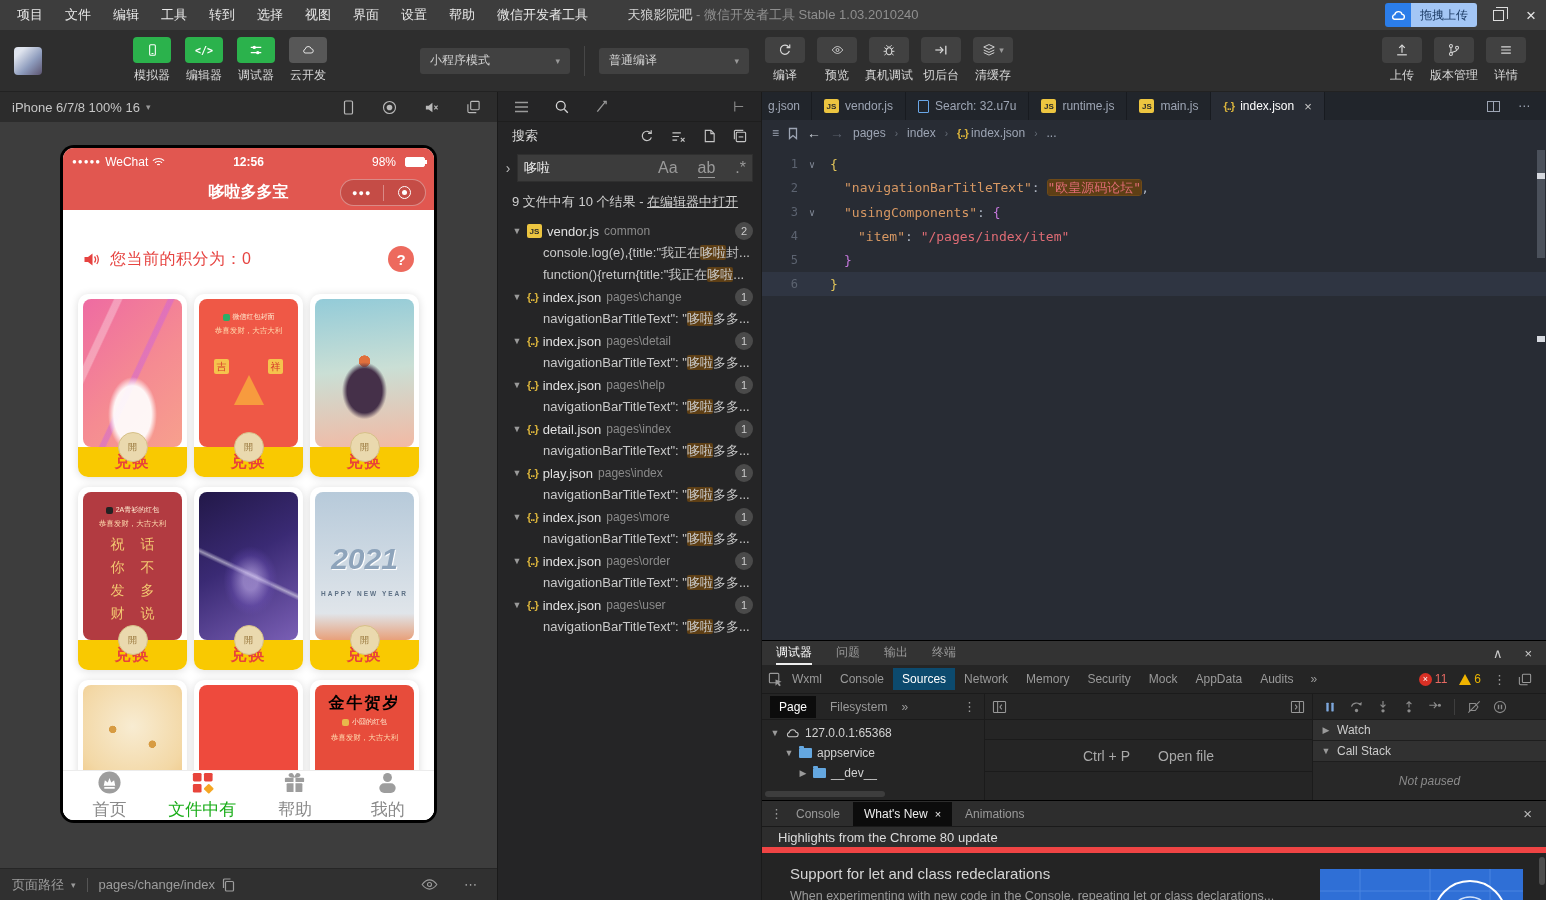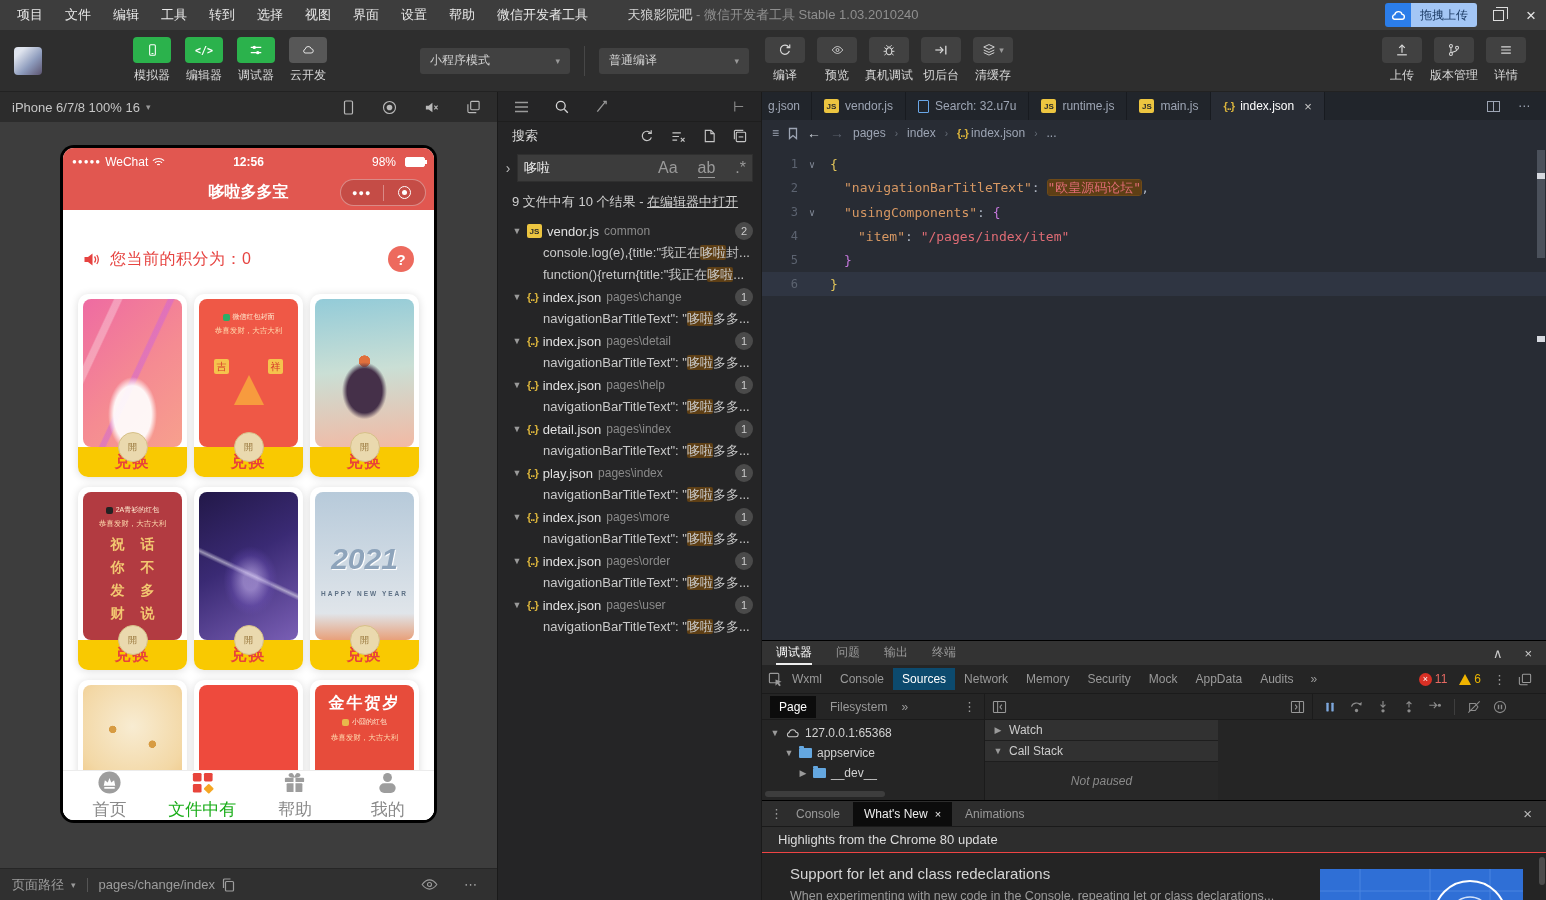--- a/index.html
+++ b/index.html
@@ -61,26 +61,26 @@
 .points-text{font-size:16px;margin-left:10px;letter-spacing:.5px}
 .help-circle{margin-left:auto;width:26px;height:26px;border-radius:50%;background:#ed6a5e;color:#fff;display:flex;align-items:center;justify-content:center;font-size:15px;font-weight:bold}
 .cards{display:grid;grid-template-columns:repeat(3,1fr);gap:10px 7px;margin:22px 15px 0}
 .card{background:#fff;border-radius:10px;box-shadow:0 1px 9px rgba(0,0,0,.14);padding:5px 5px 0;position:relative}
 .c-img{height:148px;border-radius:8px;position:relative;overflow:hidden}
 .c-bar{height:30px;margin:0 -5px;background:#f9c901;border-radius:0 0 10px 10px;display:flex;align-items:center;justify-content:center;color:#e8433a;font-weight:bold;font-size:16px;letter-spacing:2px}
 .c-seal{position:absolute;left:50%;bottom:15px;transform:translateX(-50%);width:30px;height:30px;border-radius:50%;background:#ead9ae;border:1px solid #d6c088;color:#97753a;font-size:9px;display:flex;align-items:center;justify-content:center;z-index:3}
 .c-badge{position:absolute;top:13px;left:0;right:0;display:flex;align-items:center;justify-content:center;gap:3px;font-size:7px;color:#ffe9cf}
 .c-badge .dot{width:7px;height:7px;border-radius:2px;flex:none}
 .c-line{position:absolute;top:27px;left:0;right:0;text-align:center;font-size:7.5px;color:#ffddb0}
-.c-verse{position:absolute;top:44px;left:0;right:0;display:flex;flex-direction:column;align-items:center;gap:5px;color:#f3c871;font-weight:bold;font-size:14px}
+.c-verse{position:absolute;top:44px;left:0;right:0;display:flex;flex-direction:column;align-items:center;gap:5px;color:#f3c871;font-weight:normal;font-size:14px}
 .c-verse span{letter-spacing:16px;text-indent:16px;font-family:"Liberation Serif","DejaVu Serif",serif}
 .c-big{position:absolute;left:0;right:0;text-align:center;font-weight:bold}
 .ci-bluegray .c-big{top:50px;font-size:30px;font-style:italic;color:#8ea4bb;text-shadow:1px 1px 0 #fff}
 .c-sub{position:absolute;top:98px;left:0;right:0;text-align:center;font-size:6.5px;letter-spacing:2px;color:#5d7085;font-weight:bold}
-.ci-goldox .c-big{top:8px;font-size:16px;color:#ffffff;letter-spacing:2px}
+.ci-goldox .c-big{top:8px;font-size:16px;color:#000000;letter-spacing:2px}
 .ci-goldox .c-badge{top:32px}
 .ci-goldox .c-line{top:48px}
 .c-bottomtext{position:absolute;bottom:-6px;left:0;right:0;text-align:center;font-size:20px;font-weight:bold;color:#f2c04d;text-shadow:0 1px 2px #a23420;font-family:"Liberation Serif",serif}
 .c-deco{position:absolute;top:60px;left:0;right:0;display:flex;justify-content:space-between;padding:0 15px}
 .c-deco span{width:15px;height:15px;background:#f5c34d;color:#d5372a;font-size:10px;display:flex;align-items:center;justify-content:center;border-radius:2px}
 .ci-pink{background:linear-gradient(135deg,#ee6ba2,#f58b92 55%,#f7a08d)}
 .ci-pink::before{content:"";position:absolute;inset:0;background:linear-gradient(115deg,transparent 18%,rgba(255,255,255,.3) 19%,rgba(255,255,255,.3) 23%,transparent 24%),linear-gradient(115deg,transparent 50%,rgba(196,92,236,.4) 51%,rgba(196,92,236,.4) 54%,transparent 55%)}
 .ci-pink::after{content:"";position:absolute;inset:0;background:radial-gradient(ellipse 34px 52px at 50% 78%,rgba(255,255,255,.92) 55%,rgba(255,255,255,0) 72%)}
 .ci-festive{background:#ef5846}
 .ci-festive::after{content:"";position:absolute;top:76px;left:50%;transform:translateX(-50%);width:0;border-left:15px solid transparent;border-right:15px solid transparent;border-bottom:30px solid #f79b3e}
@@ -184,21 +184,21 @@
 .watch-col{width:233px;background:#282828;font-size:12px;flex:none}
 .watch-row{height:21px;display:flex;align-items:center;gap:6px;padding:0 8px;background:#313131;border-bottom:1px solid #1e1e1e;color:#ccc}
 .not-paused{height:38px;display:flex;align-items:center;justify-content:center;color:#8a8a8a;font-style:italic}
 
 .drawer{height:100px;border-top:1px solid #000;background:#242424;display:flex;flex-direction:column;flex:none}
 .drawer-tabs{height:26px;background:#2d2d2d;display:flex;align-items:center;gap:2px;padding:0 8px;font-size:12px;color:#9a9a9a;border-bottom:1px solid #1a1a1a;flex:none}
 .drawer-tab{padding:5px 11px;display:flex;align-items:center;gap:7px;white-space:nowrap}
 .drawer-tab.active{background:#0c0c0c;color:#eee}
 .drawer-tab .close{font-size:11px}
 .drawer-x{margin-left:auto;color:#bbb;font-size:15px;padding-right:6px}
-.drawer-head{height:26px;display:flex;align-items:center;padding:0 16px;color:#dcdcdc;font-size:13px;background:#2d2d2d;border-bottom:1px solid #ef4444;flex:none}
+.drawer-head{height:26px;display:flex;align-items:center;padding:0 16px;color:#dcdcdc;font-size:13px;background:#2d2d2d;border-bottom:6px solid #ef4444;flex:none}
 .drawer-content{flex:1;position:relative;overflow:hidden}
 .a-title{margin:12px 0 0 28px;font-size:15px;color:#d5d5d5}
 .a-body{margin:7px 0 0 28px;font-size:12.5px;color:#9a9a9a;width:520px}
 .a-img{position:absolute;right:23px;top:16px;width:203px;height:90px;background:#2f6fd6;overflow:hidden}
 .scroll-thin{position:absolute;right:1px;top:4px;width:6px;height:28px;background:#4c4c4c;border-radius:3px}
 </style>
 </head>
 <body>
 
 <div class="stage">
@@ -930,20 +930,26 @@
                 <span class="twisty">▼</span>
                 <span class="folder"></span>
                 <span>appservice</span>
               </div>
               <div class="tree-row" style="padding-left: 36px;">
                 <span class="twisty">▶</span>
                 <span class="folder"></span>
                 <span>__dev__</span>
               </div>
             </div>
+          <div class="openfile-col">
+            <div class="openfile-box">
+              <span>Ctrl + P</span>
+              <span>Open file</span>
+            </div>
+          </div>
           <div class="watch-col">
             <div class="watch-row">
                 <span class="twisty">▶</span>
                 <span>Watch</span>
               </div>
             <div class="watch-row">
                 <span class="twisty">▼</span>
                 <span>Call Stack</span>
               </div>
             <div class="not-paused">Not paused</div>

